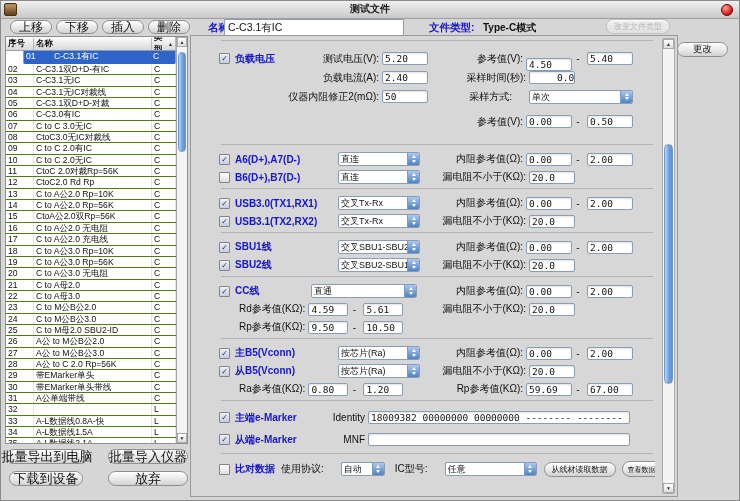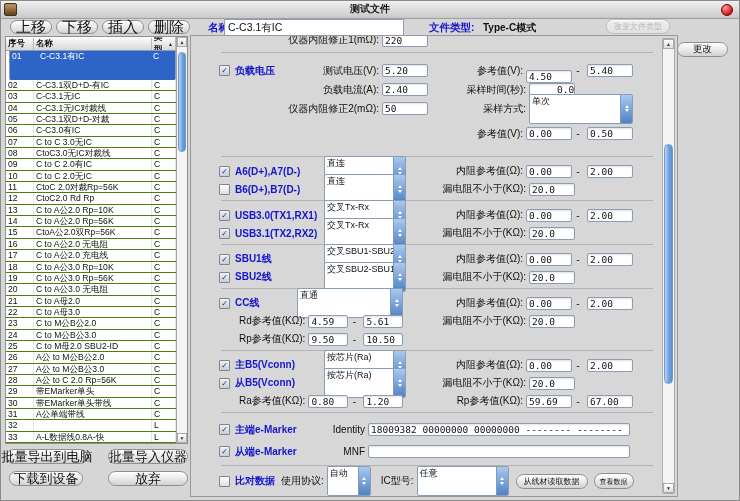--- a/index.html
+++ b/index.html
@@ -11,21 +11,21 @@
   .titlebar{position:absolute;top:0;left:0;right:0;height:18px;background:linear-gradient(#f2f2f2,#c9c9c9);
             border-bottom:1px solid #9f9f9f;display:flex;align-items:center}
   .appicon{position:absolute;left:4px;top:3px;width:11px;height:11px;border-radius:2px;
            background:linear-gradient(#b08a5a 20%,#5f3d1e);border:1px solid #4a3010}
   .title{flex:1;text-align:center;font-size:10px;font-weight:bold;color:#1a1a1a}
   .closebtn{position:absolute;right:7px;top:4px;width:10px;height:10px;border-radius:50%;
             background:radial-gradient(circle at 35% 28%,#ffa2a2,#e03030 55%,#8f0000);border:1px solid #7a0000}
 
   
   .pill{display:inline-flex;align-items:center;justify-content:center;border:1px solid #8f8f8f;border-radius:9px;
-        background:linear-gradient(#ffffff,#ececec 45%,#d2d2d2);font-size:15px;color:#111;
+        background:linear-gradient(#ffffff,#ececec 45%,#d2d2d2);font-size:12px;color:#111;
         box-shadow:inset 0 1px 1px rgba(255,255,255,.9);box-sizing:border-box;white-space:nowrap;cursor:default}
   .pill.disabled{color:#b5b5b5;border-color:#c0c0c0;background:linear-gradient(#f0f0f0,#e0e0e0)}
   .tbtn{position:absolute;top:20px;width:42px;height:14px}
   .tb1{left:10px}.tb2{left:56px}.tb3{left:102px}.tb4{left:148px}
 
   .lbl-blue{font-size:10.5px;font-weight:bold;color:#1515cf;white-space:nowrap}
   .name-label{position:absolute;left:208px;top:21px}
   .name-input{position:absolute;left:224px;top:19px;width:172px;height:15px;background:#fff;border:1px solid #8a9db5;
               font-size:10.5px;line-height:15px;padding:0 3px;box-sizing:content-box;border-radius:1px}
   .filetype-label{position:absolute;left:429px;top:21px}
@@ -77,22 +77,22 @@
       margin-right:5px;box-sizing:content-box;border-radius:1px}
   .cb.on{background:linear-gradient(#eef1f7,#c3cfdf);font-weight:bold}
   .lb{display:flex;align-items:center;flex:none;white-space:nowrap;overflow:visible}
   .bl{font-size:10px;font-weight:bold;color:#1515cf;white-space:nowrap}
   .lab{font-size:10px;color:#101010;white-space:nowrap;flex:none}
   .lab.r{text-align:right}
   .in{height:13px;background:#fff;border:1px solid #8a9db5;border-radius:2px;flex:none;box-sizing:border-box;
       font-family:"DejaVu Sans Mono",monospace;font-size:9.5px;line-height:11px;padding:0 2px;overflow:hidden;
       white-space:nowrap;box-shadow:inset 0 1px 2px rgba(0,0,0,.12);margin-left:3px}
   .dash{width:12px;text-align:center;font-size:10px;flex:none;color:#222}
-  .sel{height:30px;border:1px solid #8a9db5;border-radius:2px;background:#fff;display:flex;align-items:stretch;
-       flex:none;box-sizing:border-box;overflow:hidden;margin-left:3px}
+  .sel{height:14px;border:1px solid #8a9db5;border-radius:2px;background:#fff;display:flex;align-items:stretch;
+       flex:none;box-sizing:border-box;overflow:hidden;margin-left:17px}
   .selv{flex:1;font-size:9px;line-height:12px;padding:0 2px;white-space:nowrap;overflow:hidden}
   .stepper{width:11px;flex:none;background:linear-gradient(#a9c8ee,#4f82c4);border-left:1px solid #7a9cc4;
            display:flex;flex-direction:column;align-items:center;justify-content:center}
   .stepper i{display:block;width:0;height:0;border-left:2.5px solid transparent;border-right:2.5px solid transparent}
   .stepper .u{border-bottom:3px solid #fff;margin-bottom:1.5px}
   .stepper .d{border-top:3px solid #fff}
   .flex{flex:1 1 auto}
   .pill.small{height:15px;padding:0 7px;font-size:8px;flex:none}
   .pill.tiny{height:16px;width:40px;font-size:7px;line-height:7px;text-align:center;white-space:normal;
              padding:0 2px;flex:none}
@@ -313,25 +313,20 @@
   </div>
 </div>
 
 <span class="pill blbtn bl1">批量导出到电脑</span>
 <span class="pill blbtn bl2">批量导入仪器</span>
 <span class="pill blbtn bl3">下载到设备</span>
 <span class="pill blbtn bl4">放弃</span>
 
 <div class="rpanel">
   <div class="form-content">
-      <div class="frow" style="margin-top: -4px; height: 16px;">
-        <span class="lb" style="width: 60px;"></span>
-        <span class="lab r" style="width: 100px;">仪器内阻修正1(mΩ):</span>
-        <span class="in" style="width: 46px;">220</span>
-      </div>
       <div class="divider" style="margin-top: 4px;"></div>
       <div class="frow" style="margin-top: 8px; height: 19px;">
         <span class="lb" style="width: 60px;">
           <span class="cb on">✓</span>
           <span class="bl">负载电压</span>
         </span>
         <span class="lab r" style="width: 100px;">测试电压(V):</span>
         <span class="in" style="width: 46px;">5.20</span>
         <span class="flex"></span>
         <span class="lab">参考值(V):</span>

